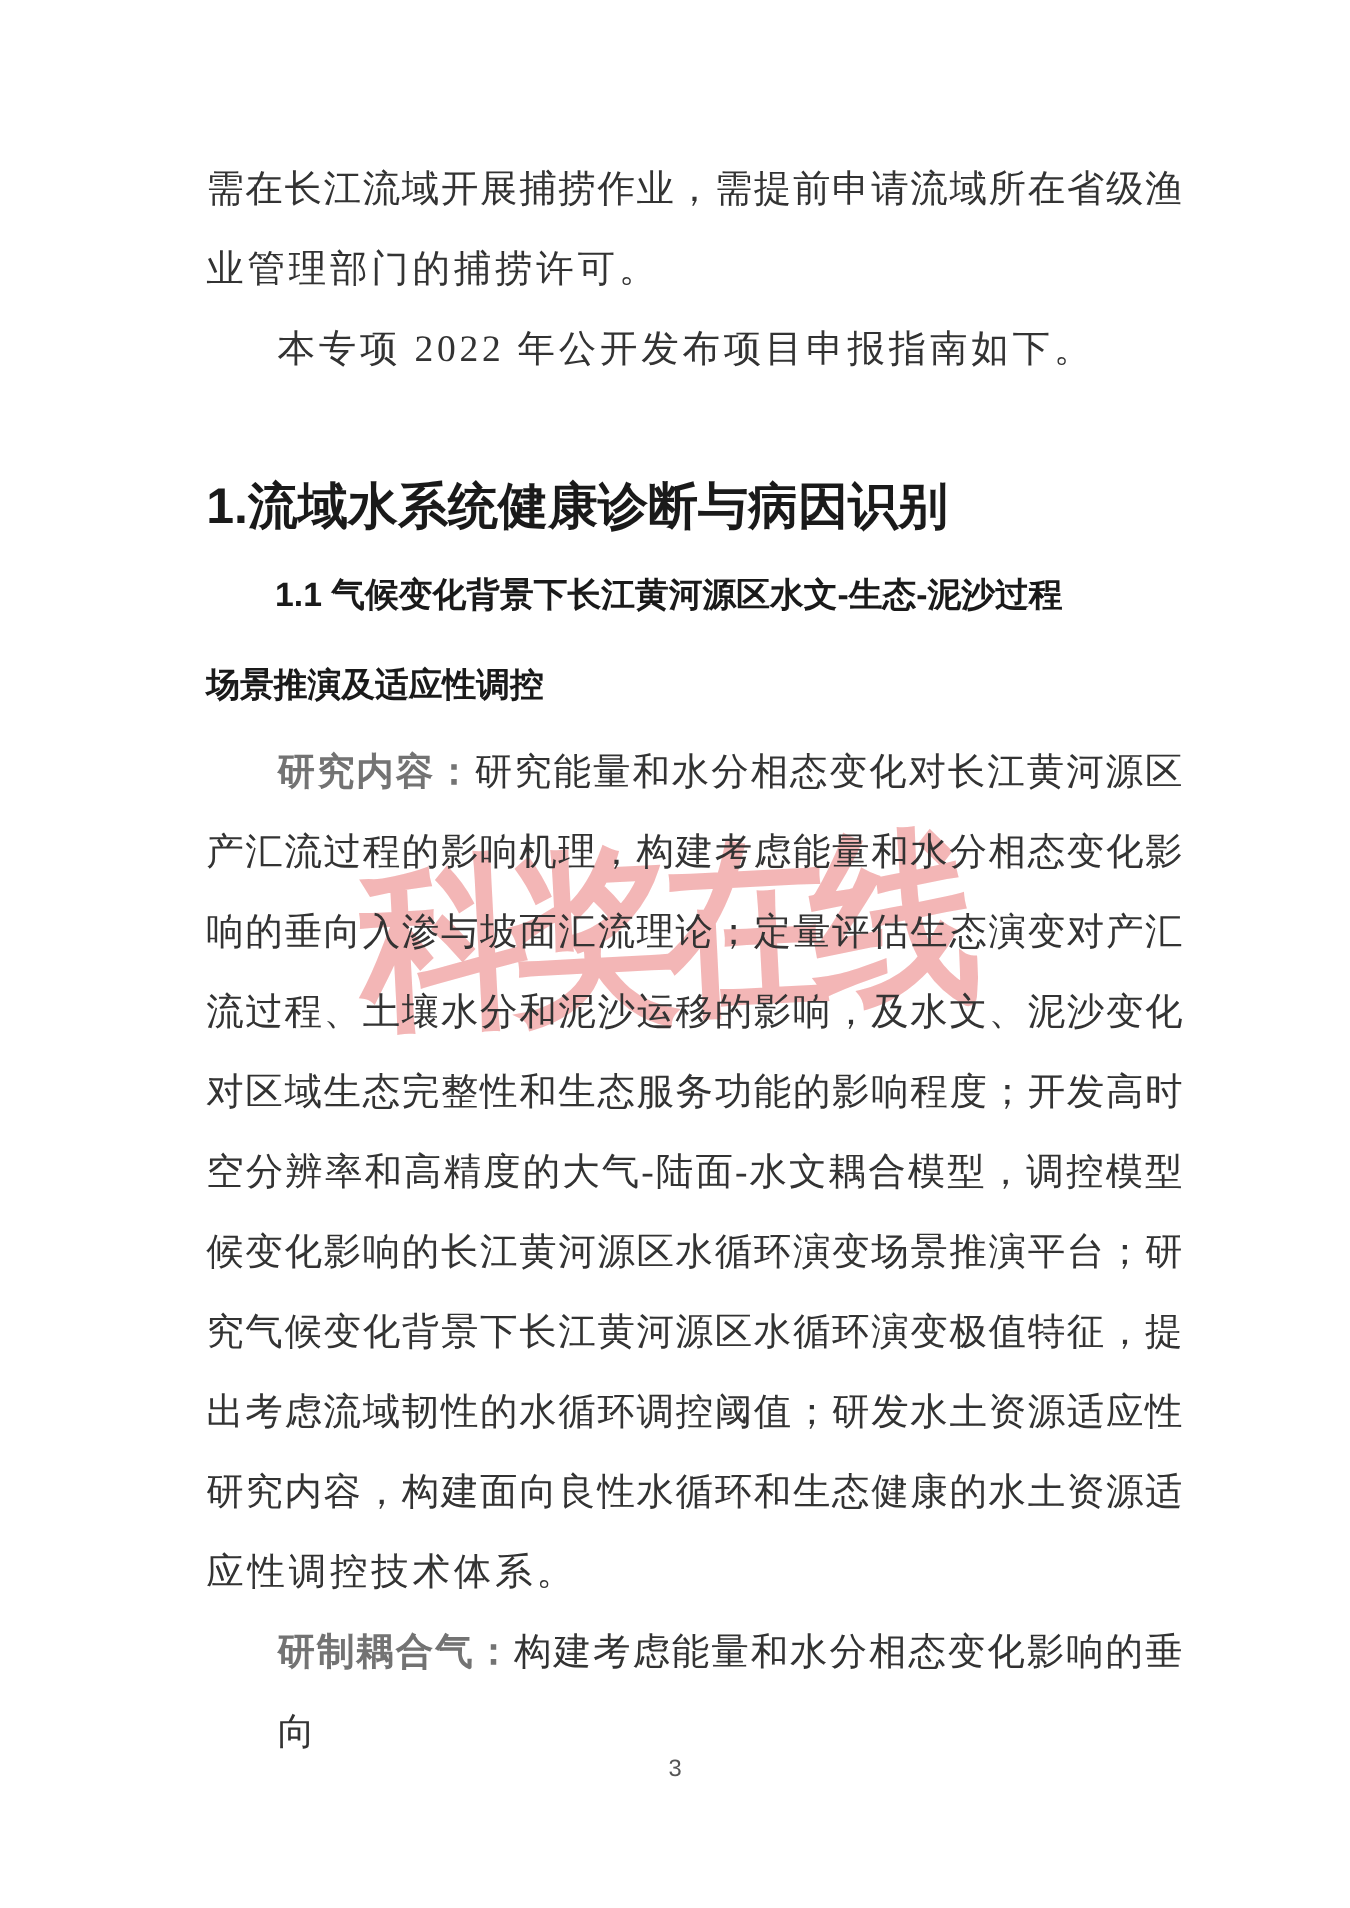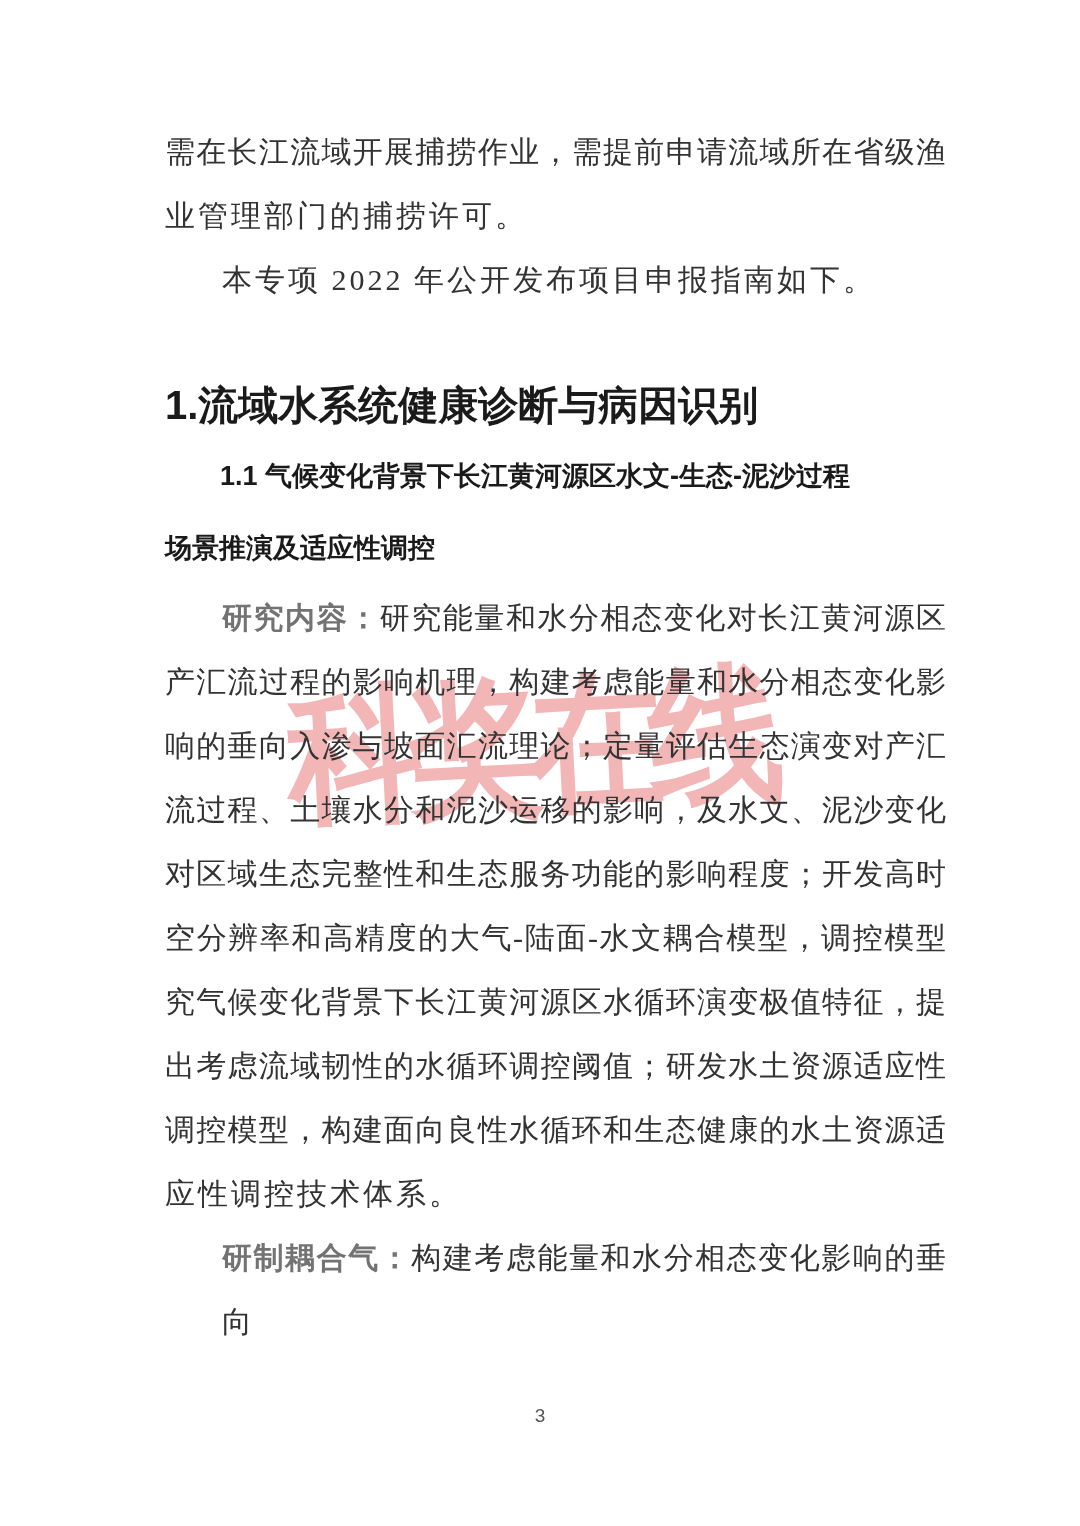--- a/index.html
+++ b/index.html
@@ -100,23 +100,24 @@
     <div class="h2">场景推演及适应性调控</div>
 
     <div class="line just indent2 research-start">
       <span class="b">研究内容：</span><span>研究能量和水分相态变化对长江黄河源区</span>
     </div>
     <div class="line just">产汇流过程的影响机理，构建考虑能量和水分相态变化影</div>
     <div class="line just">响的垂向入渗与坡面汇流理论；定量评估生态演变对产汇</div>
     <div class="line just">流过程、土壤水分和泥沙运移的影响，及水文、泥沙变化</div>
     <div class="line just">对区域生态完整性和生态服务功能的影响程度；开发高时</div>
     <div class="line just">空分辨率和高精度的大气-陆面-水文耦合模型，调控模型</div>
+    <div class="line just">候变化影响的长江黄河源区水循环演变场景推演平台；研</div>
     <div class="line just">究气候变化背景下长江黄河源区水循环演变极值特征，提</div>
     <div class="line just">出考虑流域韧性的水循环调控阈值；研发水土资源适应性</div>
-    <div class="line just">调控模型，构建面向良性水循环和生态健康的水土资源适</div>
+    <div class="line just">研究内容，构建面向良性水循环和生态健康的水土资源适</div>
     <div class="line">应性调控技术体系。</div>
 
     <div class="line just indent2">
       <span class="b">研制耦合气：</span><span>构建考虑能量和水分相态变化影响的垂向</span>
     </div>
 
   </div>
 
   <div class="page-number">3</div>
 

